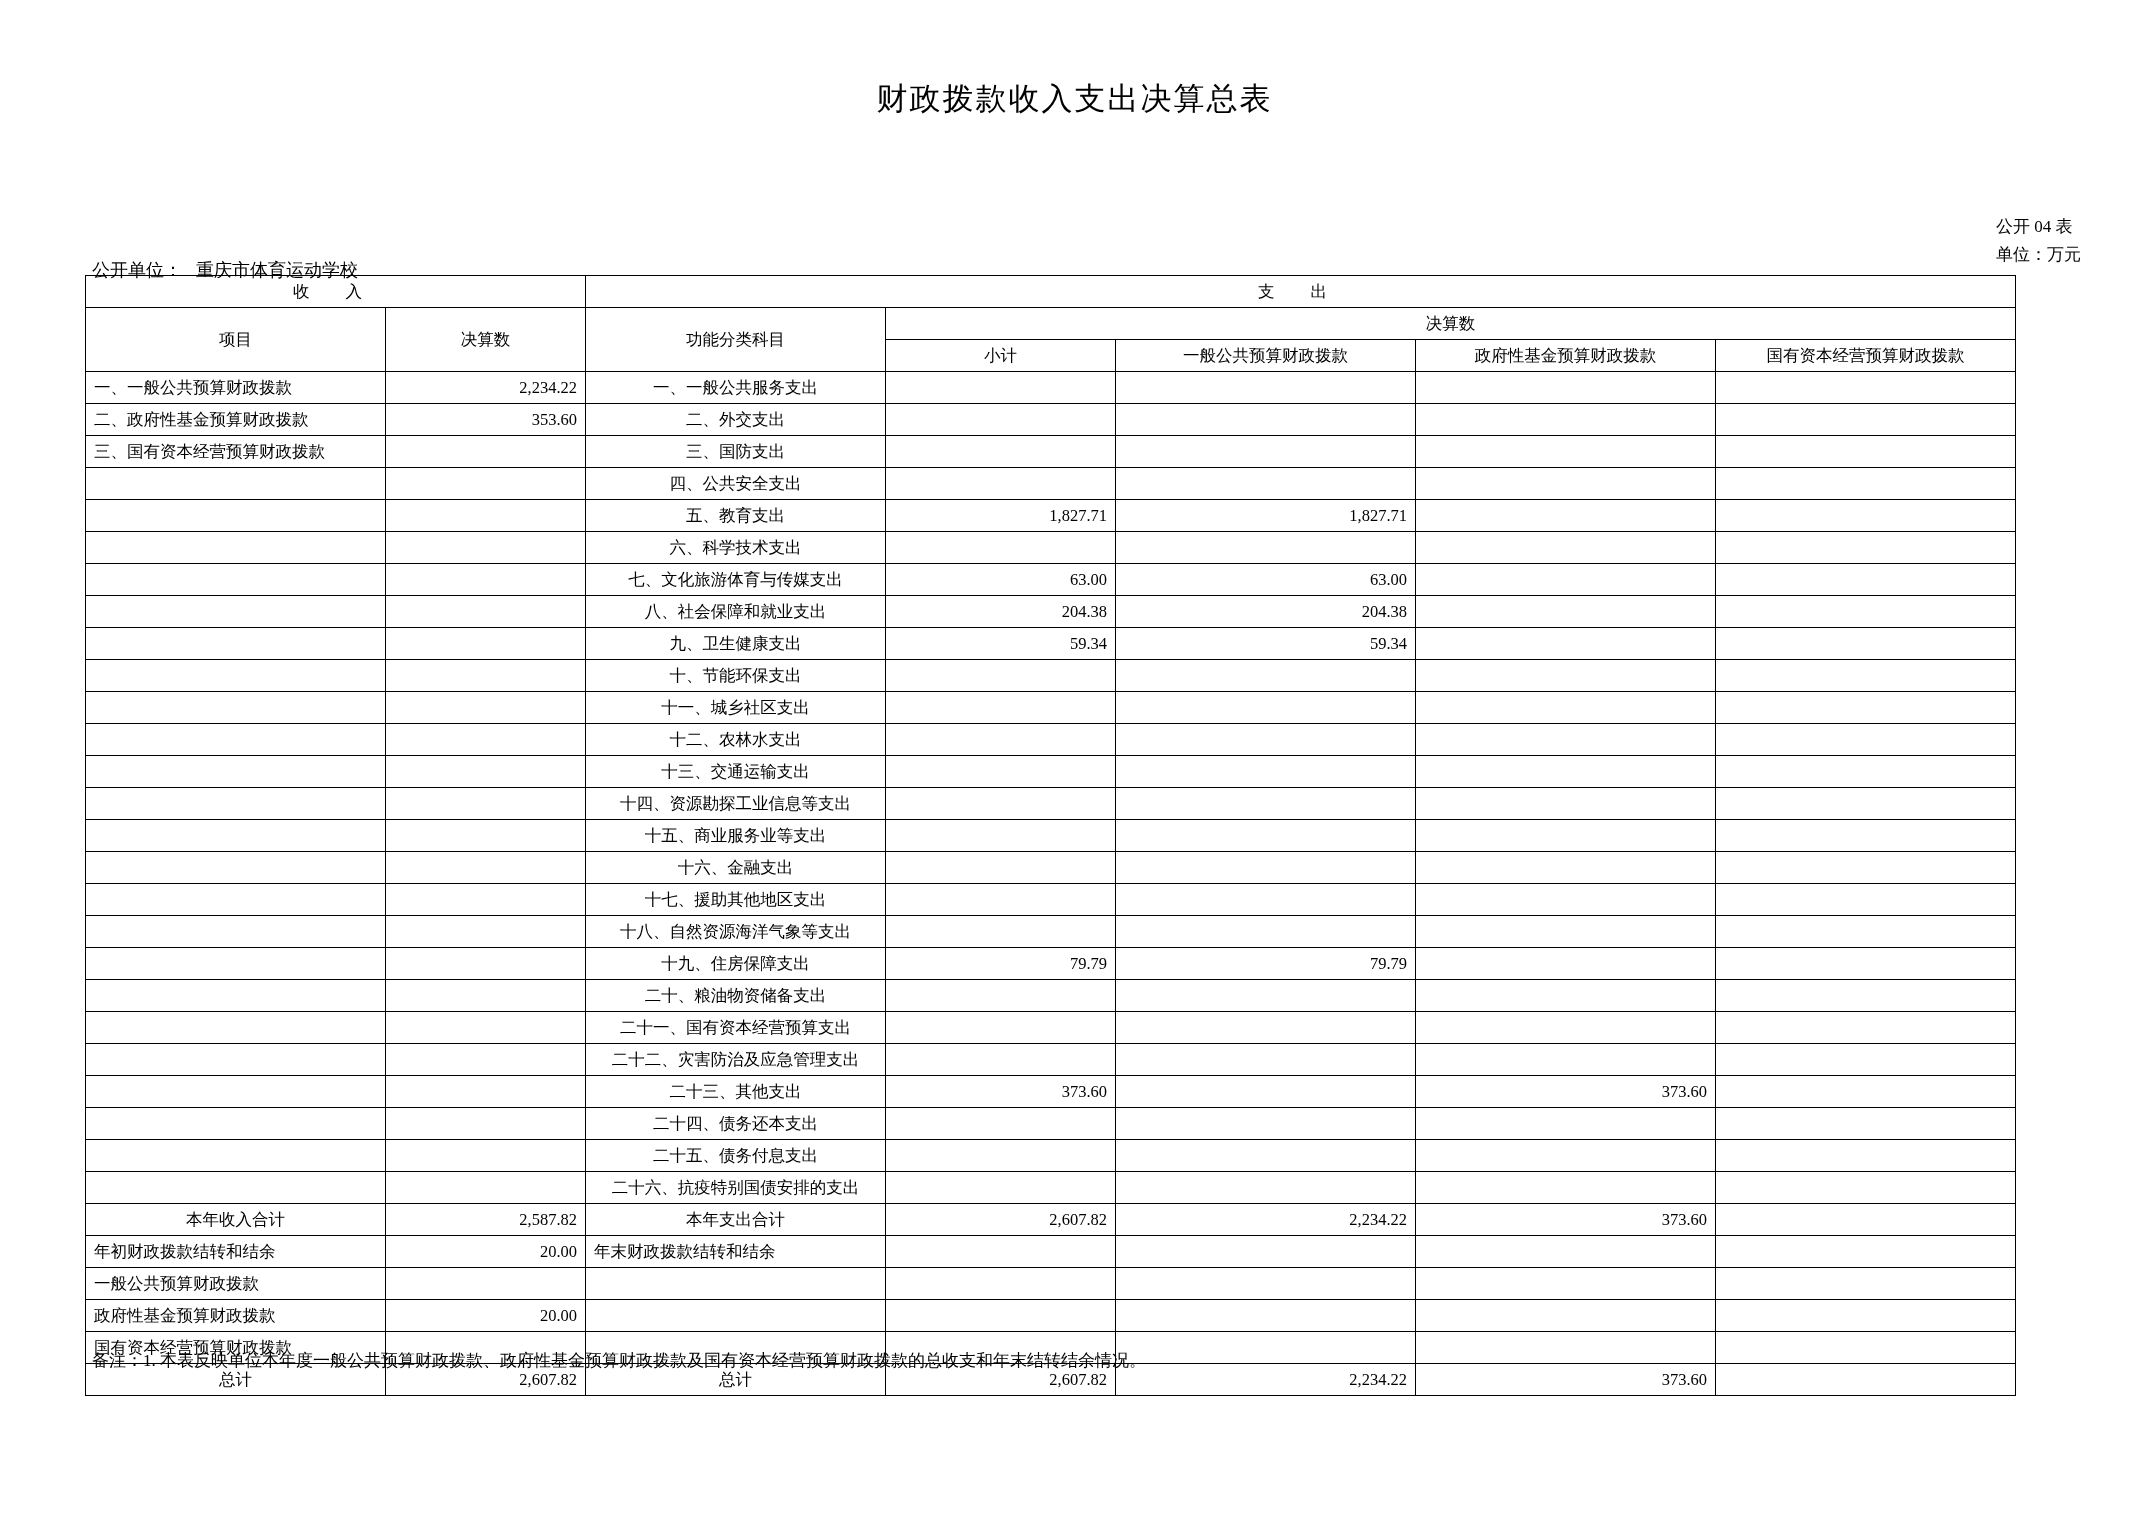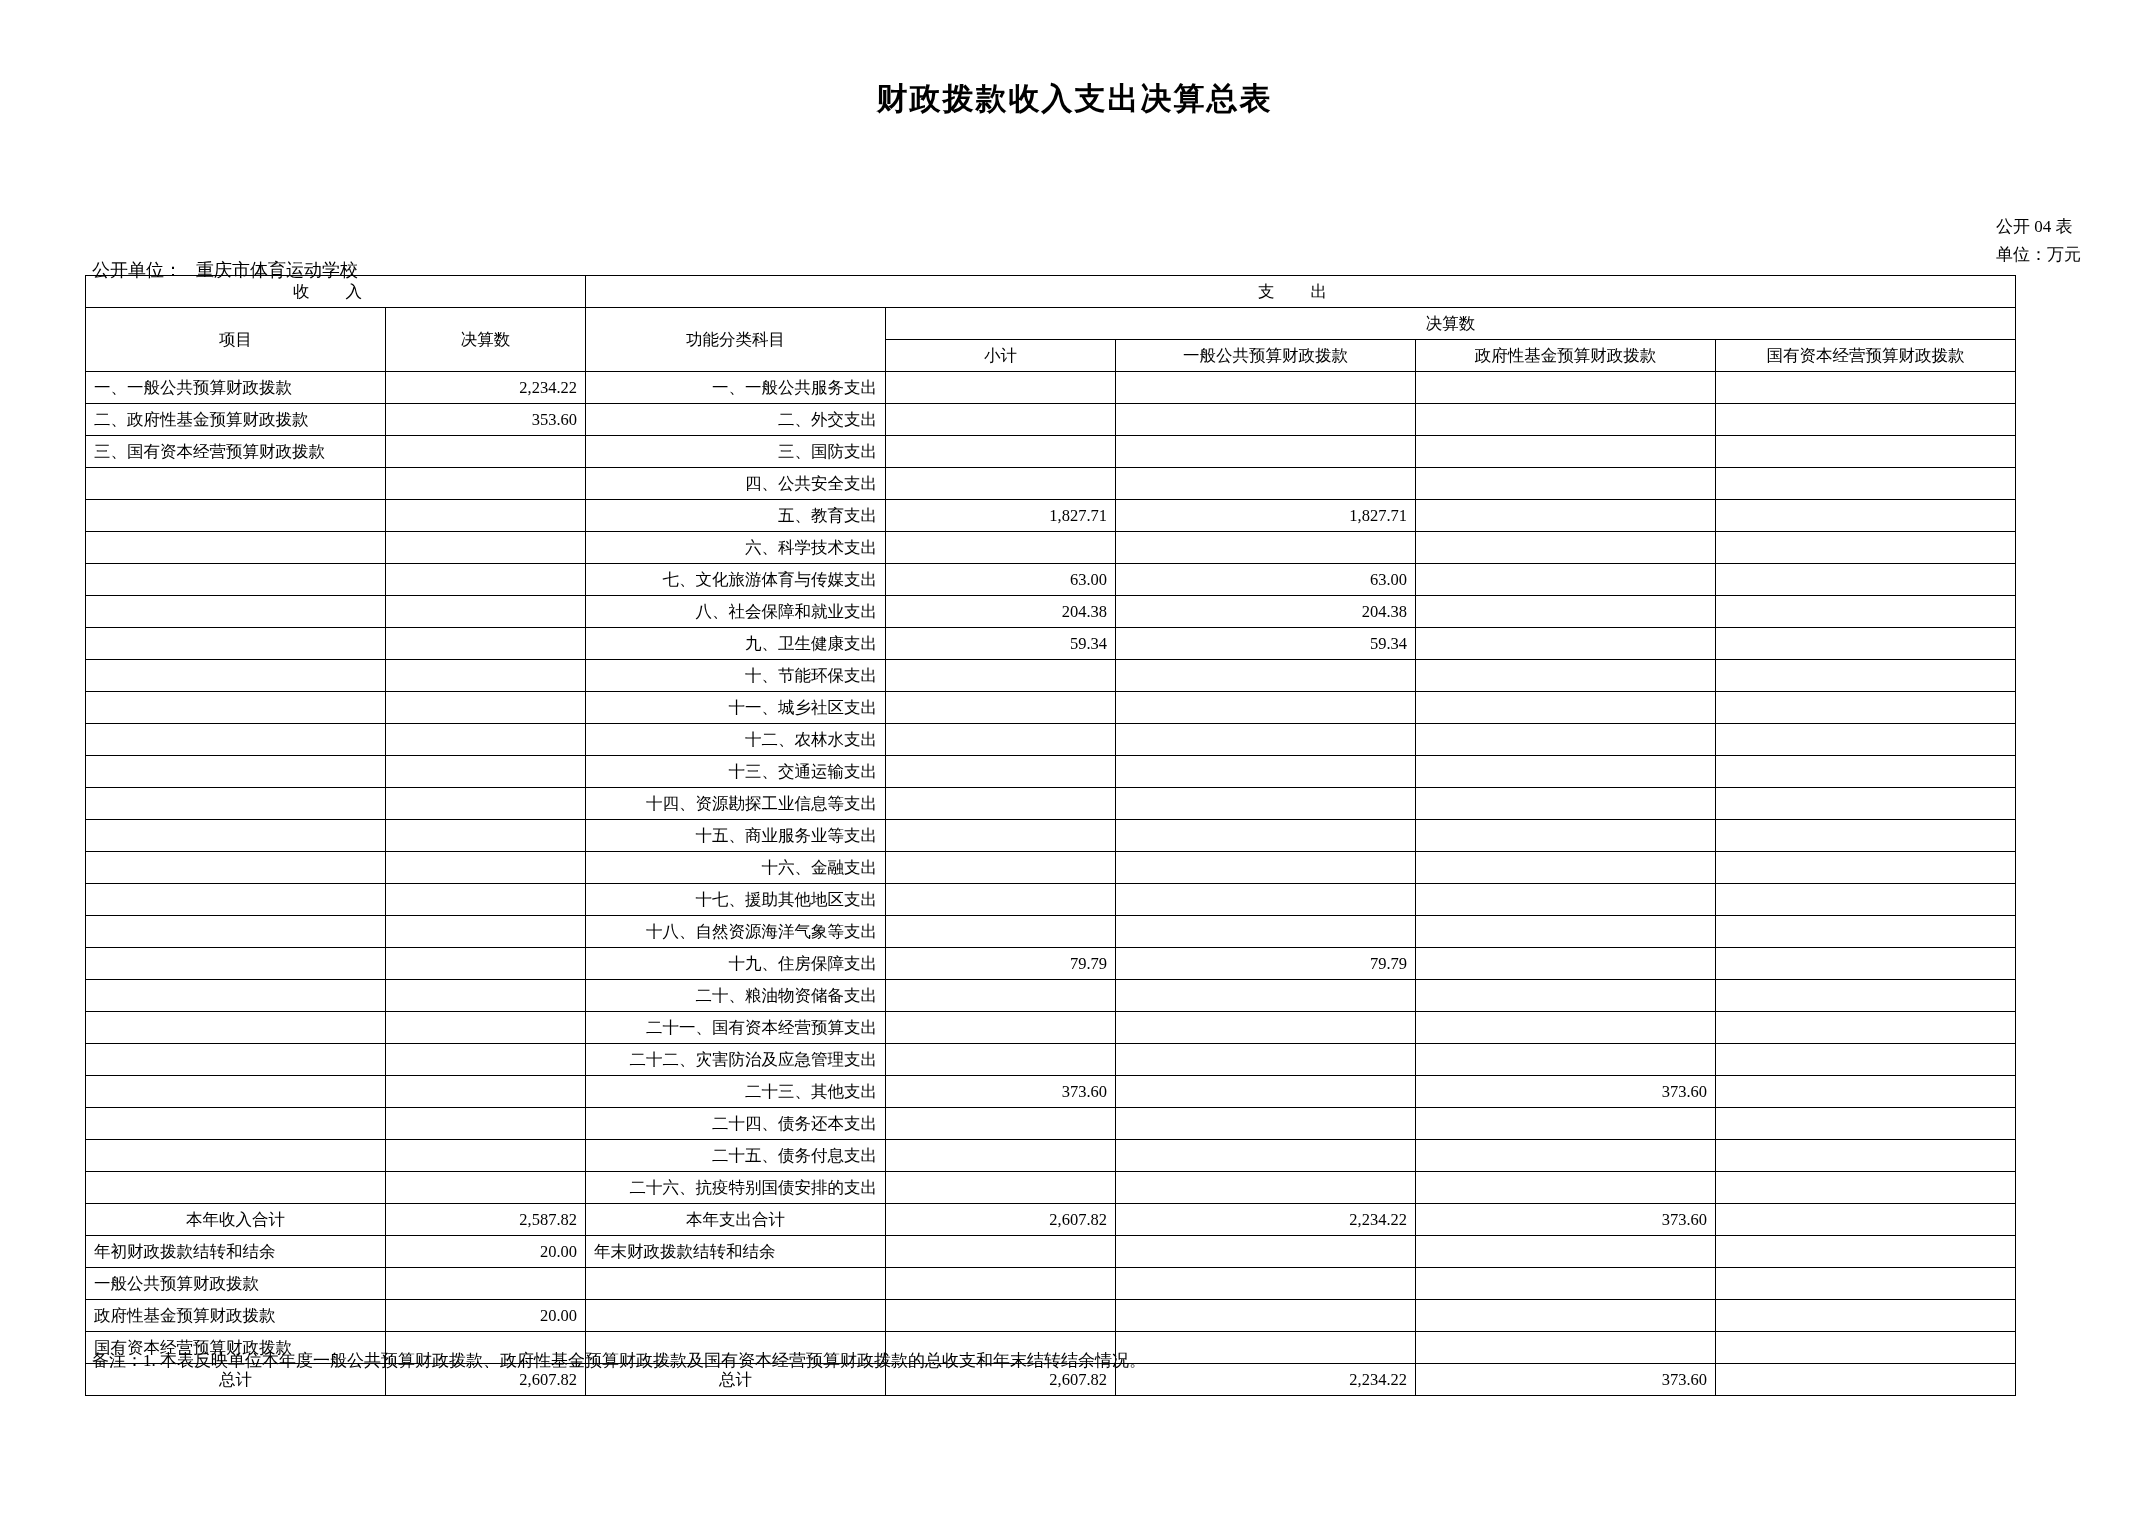--- a/index.html
+++ b/index.html
@@ -17,21 +17,21 @@
   }
   .page {
     position: relative;
     width: 2149px;
     height: 1520px;
     box-sizing: border-box;
   }
   .doc-title {
     text-align: center;
     font-size: 31px;
-    font-weight: bold;
+    font-weight: normal;
     letter-spacing: 2px;
     margin-top: 78px;
   }
   .meta-right {
     position: absolute;
     right: 68px;
     top: 135px;
     font-size: 17px;
     text-align: left;
     line-height: 1.65;
@@ -80,21 +80,21 @@
     padding-left: 10px;
   }
   .lbl-indent {
     text-align: left;
     padding-left: 28px;
   }
   .lbl-center {
     text-align: center;
   }
   .exp-label {
-    text-align: right;
+    text-align: center;
     padding-left: 14px;
     margin-left: 45px;
   }
   .notes {
     position: absolute;
     left: 92px;
     top: 1268px;
     font-size: 17px;
     line-height: 1.75;
   }

